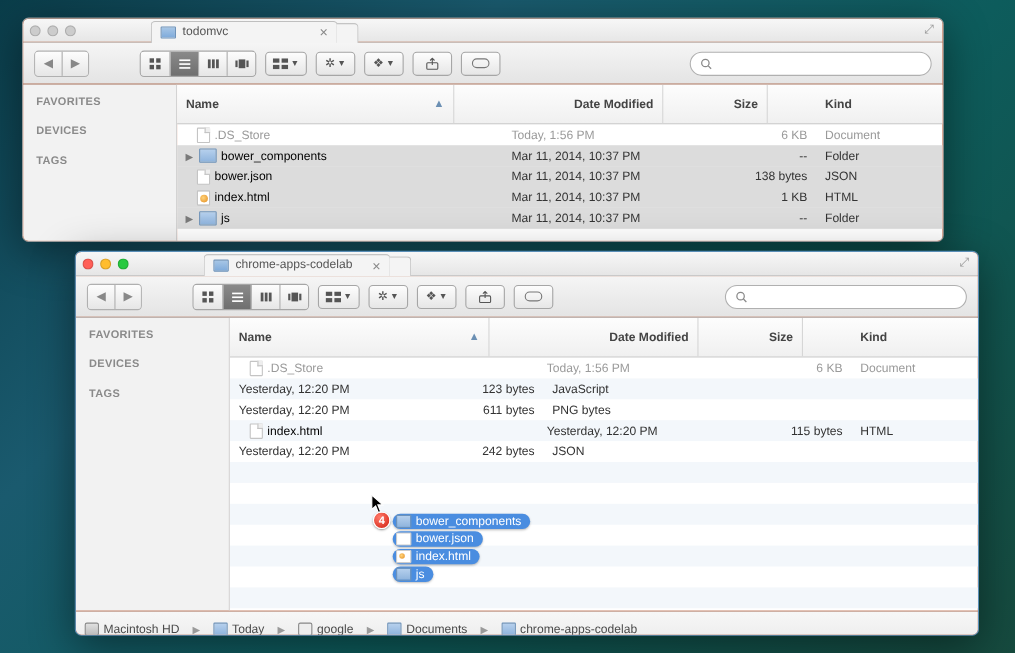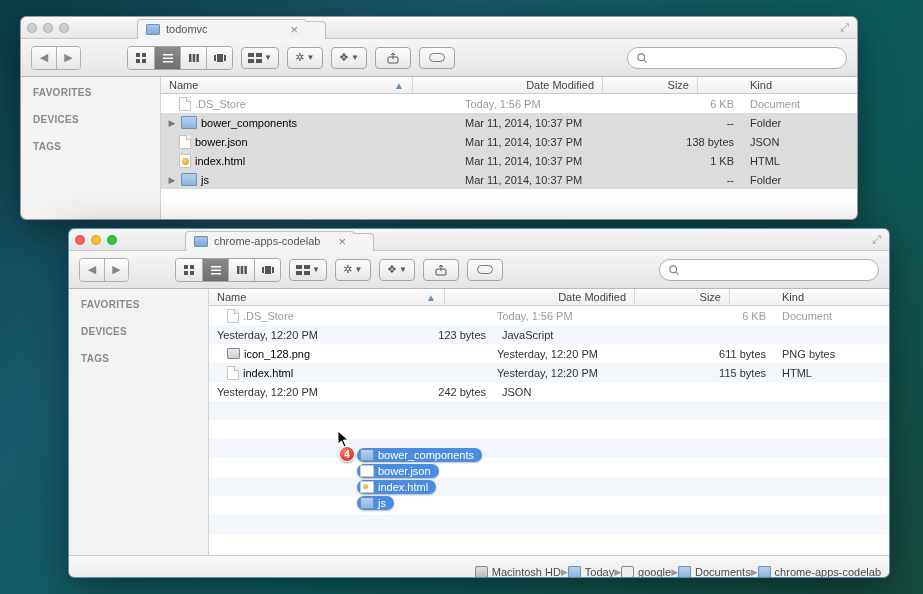--- a/index.html
+++ b/index.html
@@ -73,22 +73,22 @@
   .search input { border:none; outline:none; font-size:11px; flex:1; background:transparent;}
   .body { display:flex; height: calc(100% - 60px); }
   .w2 .body { height: calc(100% - 82px); }
   .sidebar {
     width: 140px; background: #f2f2f2; border-right:1px solid #d3d3d3;
     padding: 6px 0;
   }
   .sb-head { font-size:10px; font-weight:bold; color:#8a8a8a; padding: 4px 12px; letter-spacing:0.3px;}
   .filepane { flex:1; display:flex; flex-direction:column; overflow:hidden; background:#fff;}
   .cols {
-    display:flex; height:17px; background:linear-gradient(#fdfdfd,#f0f0f0);
-    border-bottom:1px solid #c9c9c9; font-size:11px; color:#444;
+    display:flex; height:36px; background:linear-gradient(#fdfdfd,#f0f0f0);
+    border-bottom:1px solid #c9c9c9; font-size:11px; color:#444;font-weight:bold;
   }
   .col { display:flex; align-items:center; padding:0 8px; border-right:1px solid #d6d6d6;}
   .c-name { flex: 1 1 auto; }
   .c-date { width: 190px; justify-content: flex-end; }
   .c-size { width: 95px; justify-content:flex-end; }
   .c-kind { width: 115px; border-right:none;margin-left:44px;}
   .sort-arrow { margin-left:auto; color:#6b8fb3; font-size:10px;}
   .rows { flex:1; overflow:auto; position:relative;}
   .row {
     display:flex; height:19px; align-items:center; font-size:11px;
@@ -133,22 +133,22 @@
   }
   .drag-item .di-icon { width:14px;height:12px;}
   .di-folder { background:linear-gradient(#b6d0ed,#8fb4dd); border:0.5px solid #6d92b9; border-radius:1px;}
   .di-doc { width:10px;height:12px;background:#fff;border:0.5px solid #ccc;border-radius:1px;}
   .di-html { width:10px;height:12px;background:#fff;border:0.5px solid #ccc;border-radius:1px; position:relative;}
   .di-html::before{content:"";position:absolute;top:2px;left:2px;width:5px;height:5px;background:radial-gradient(circle at 40% 40%,#ffd37a,#e38b1f);border-radius:50%;}
 
   .pathbar {
     height:22px; border-top:1px solid #c9c9c9;
     background:linear-gradient(#f7f7f7,#eaeaea);
-    display:flex; align-items:center; padding:16px 8px; gap:0;
-    font-size:11px; color:#4a4a4a;justify-content:flex-end;
+    display:flex; align-items:center; padding:16px 8px; gap:12px;
+    font-size:11px; color:#4a4a4a;
   }
   .crumb { display:flex; align-items:center; gap:4px;}
   .crumb-sep { color:#9a9a9a; font-size:9px;}
   .pi { width:13px;height:12px; display:inline-block;}
   .pi-hd { background:linear-gradient(#e0e0e0,#bcbcbc); border:0.5px solid #888; border-radius:2px;}
   .pi-folder { background:linear-gradient(#b6d0ed,#8fb4dd); border:0.5px solid #6d92b9; border-radius:1px;}
   .pi-home { border:0.5px solid #888; border-radius:2px; background:#eee; position:relative;}
 
   svg { display:block; }
 </style>
@@ -440,24 +440,20 @@
             <div class="cell c-date-cell">Today, 1:56 PM</div>
             <div class="cell c-size-cell">6 KB</div>
             <div class="cell c-kind-cell">Document</div>
           </div>
           <div class="row alt">
             <div class="cell c-date-cell">Yesterday, 12:20 PM</div>
             <div class="cell c-size-cell">123 bytes</div>
             <div class="cell c-kind-cell">JavaScript</div>
           </div>
           <div class="row">
-            <div class="cell c-name-cell">
-              <span class="ficon img"></span>
-              <span>icon_128.png</span>
-            </div>
             <div class="cell c-date-cell">Yesterday, 12:20 PM</div>
             <div class="cell c-size-cell">611 bytes</div>
             <div class="cell c-kind-cell">PNG bytes</div>
           </div>
           <div class="row alt">
             <div class="cell c-name-cell">
               <span class="ficon doc"></span>
               <span>index.html</span>
             </div>
             <div class="cell c-date-cell">Yesterday, 12:20 PM</div>

